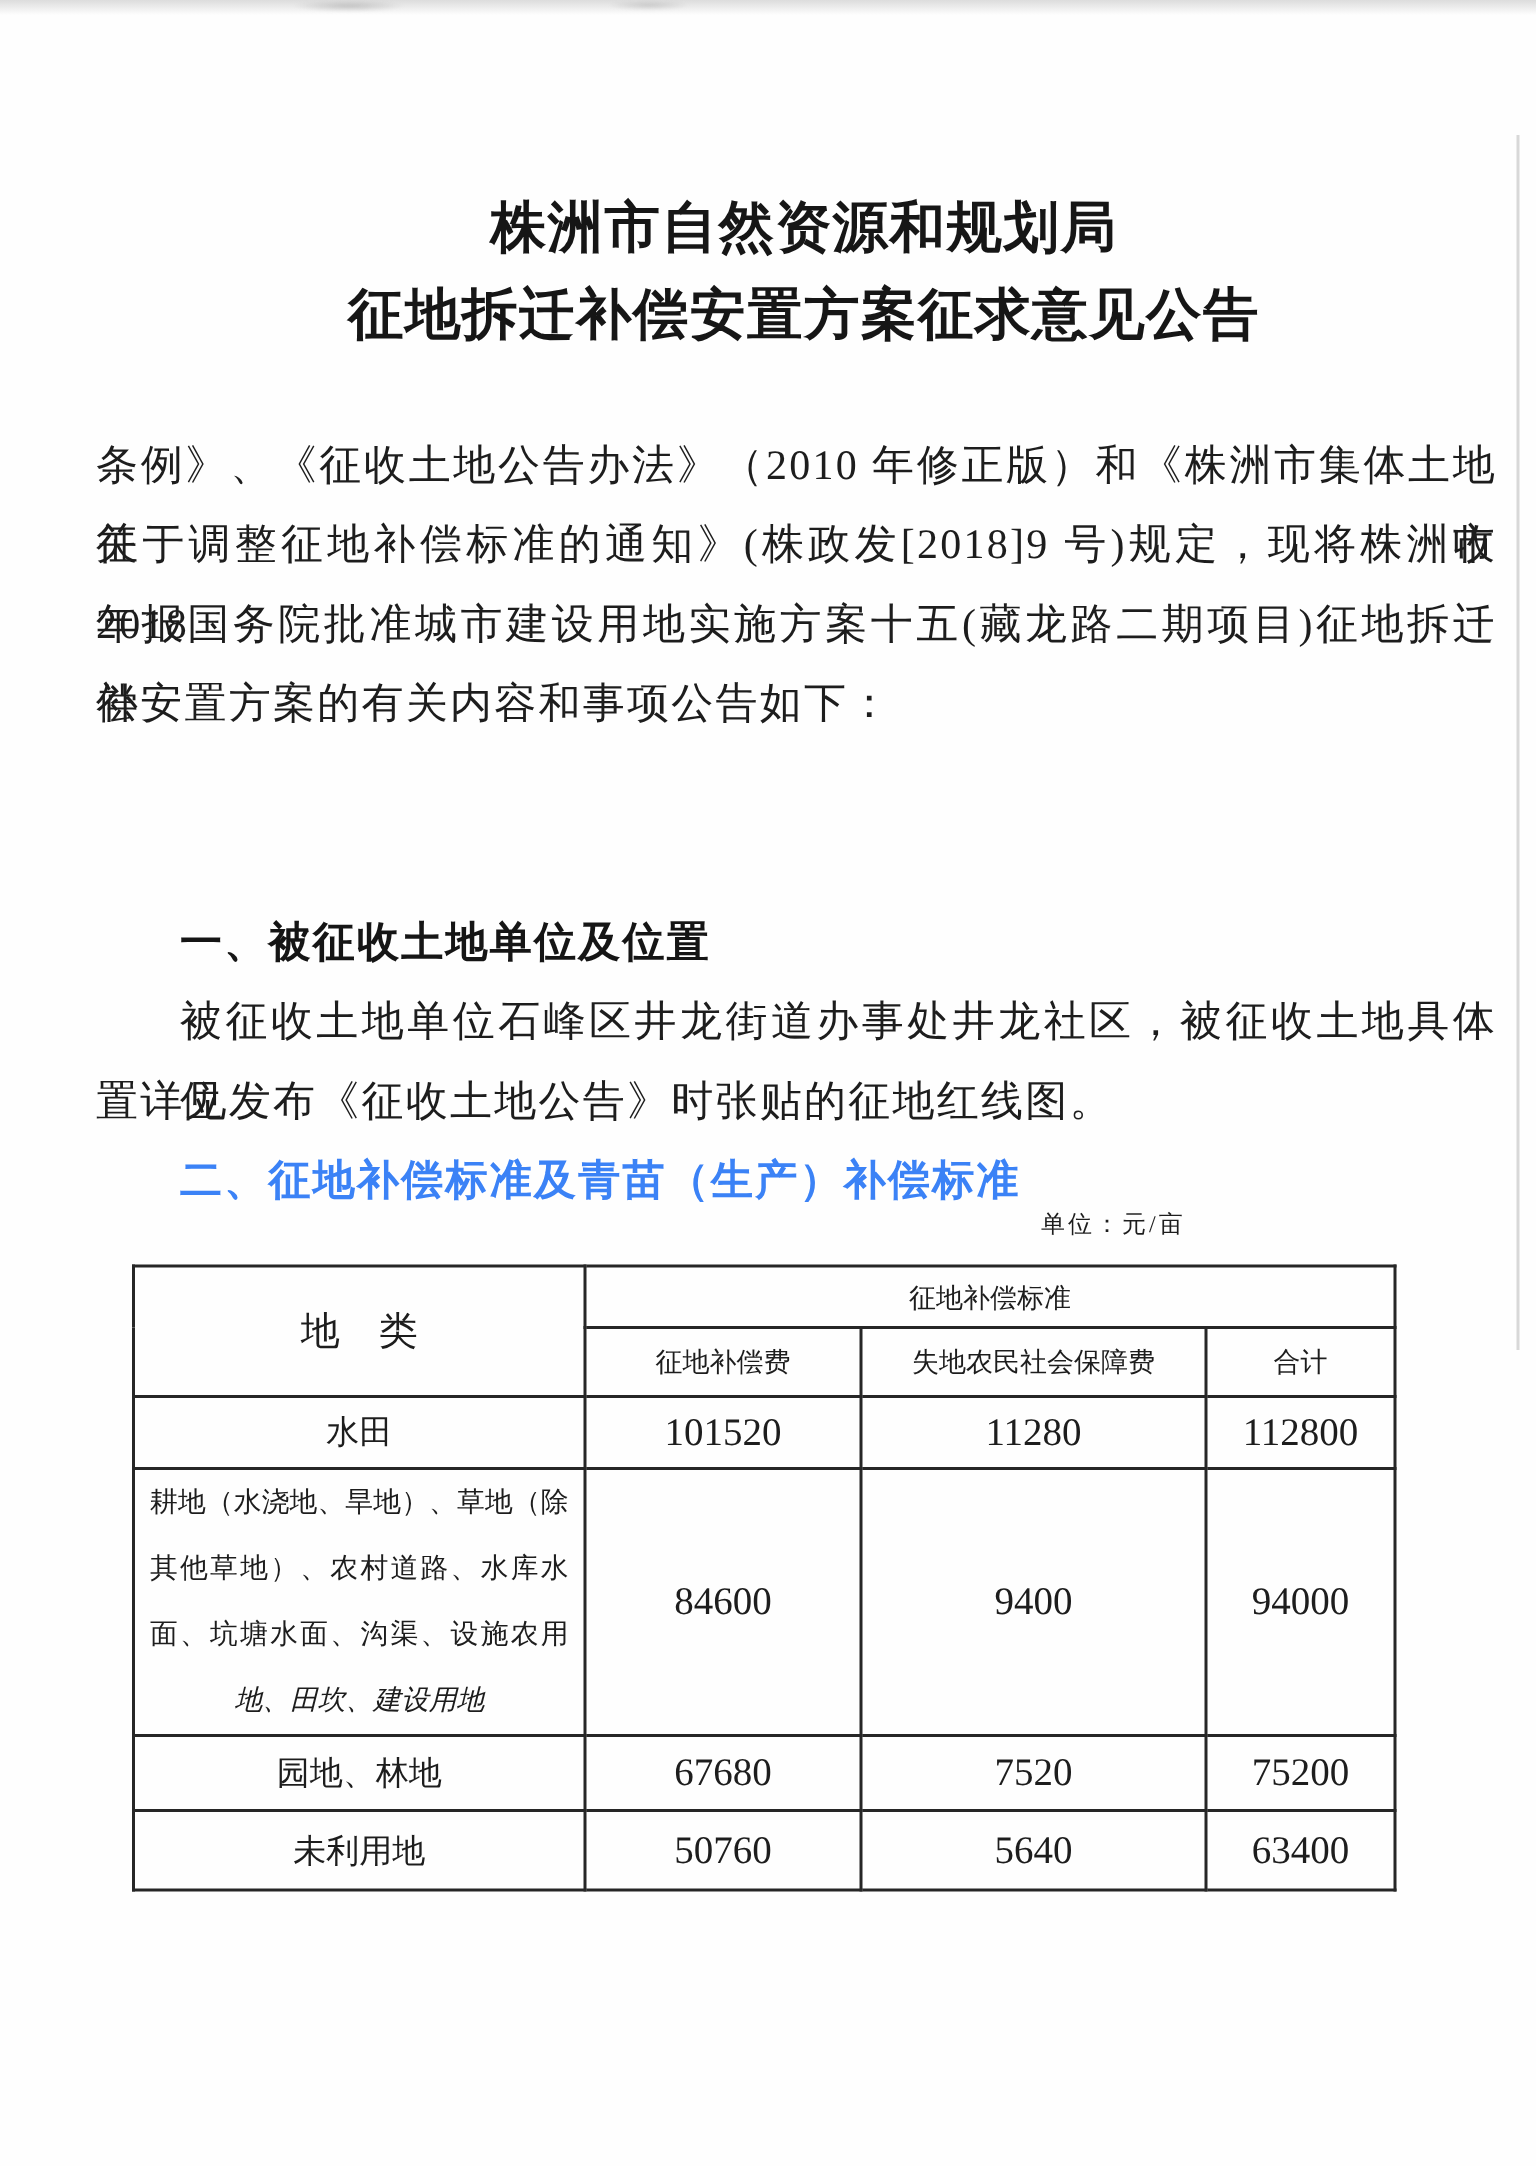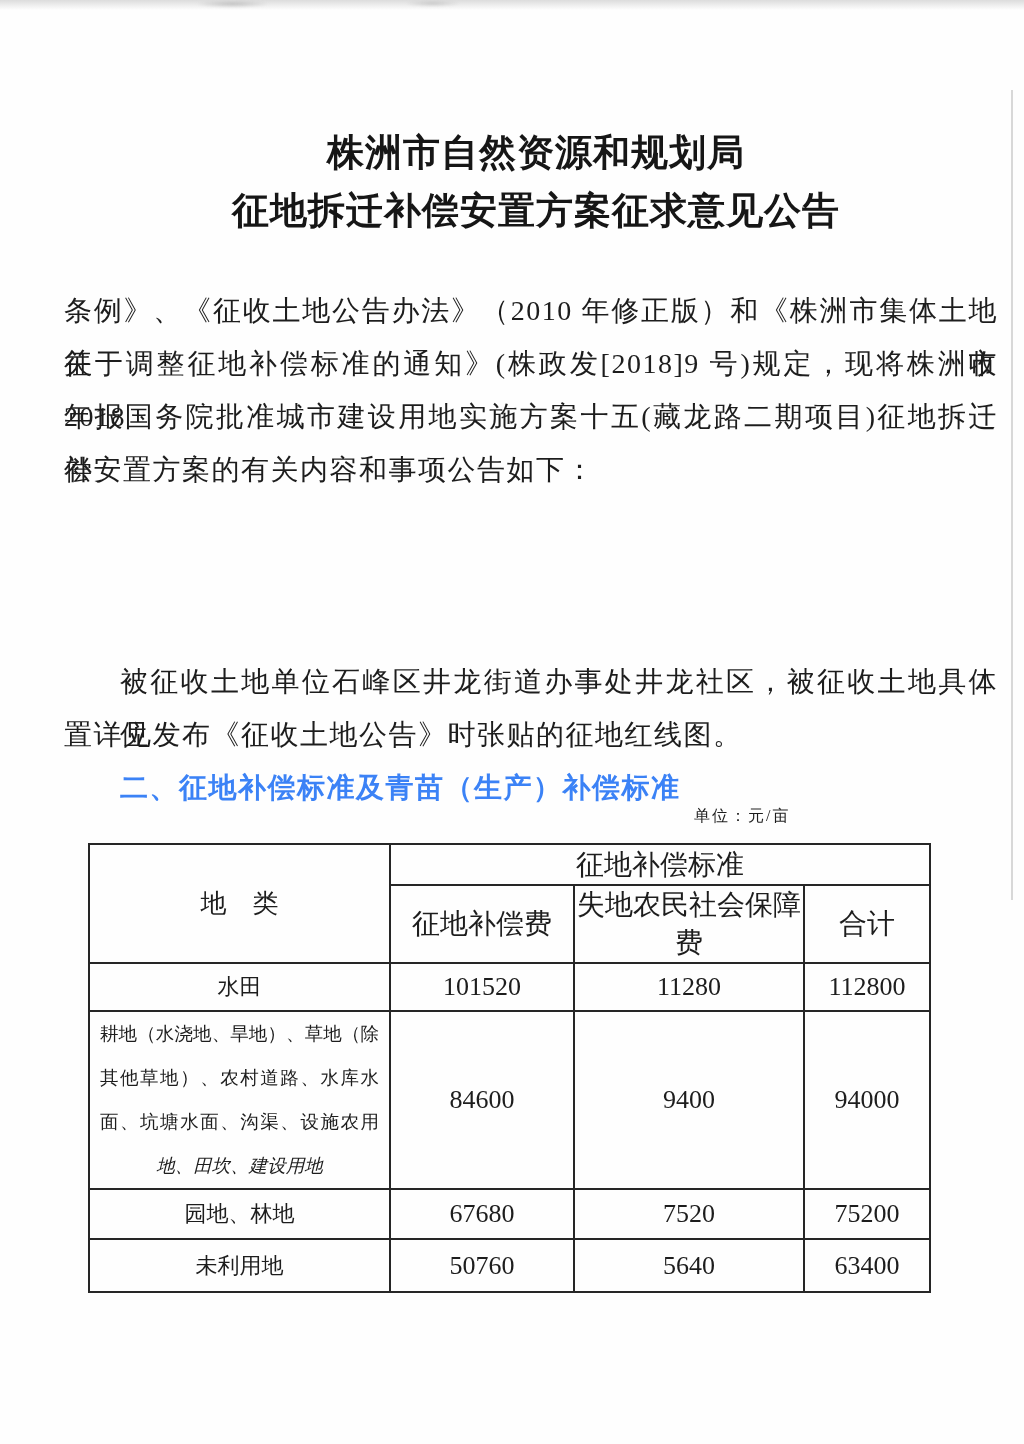--- a/index.html
+++ b/index.html
@@ -55,21 +55,21 @@
   
   .tbl{
     position:absolute;top:843px;left:88px;
     border-collapse:collapse;table-layout:fixed;width:841px;
   }
   .tbl td{
     border:2px solid #262626;
     text-align:center;vertical-align:middle;
     padding:0;overflow:hidden;
   }
-  .hdr{font-size:28px;}
+  .hdr{font-size:18px;}
   .corner{font-size:26px;}
   .land{font-size:22px;}
   .num{font-size:26px;font-family:"Liberation Serif","DejaVu Serif",serif;}
   .land-long{padding:0 10px !important;}
   .ll-line{
     font-size:18.5px;height:44px;line-height:44px;
     text-align:justify;text-align-last:justify;
   }
   .ll-last{text-align:center;text-align-last:center;font-style:italic;}
 </style>
@@ -88,20 +88,23 @@
     <div>征地拆迁补偿安置方案征求意见公告</div>
   </div>
 
   <div class="textblock p1">
     <div class="line stretch">条例》、《征收土地公告办法》（2010 年修正版）和《株洲市集体土地征收</div>
     <div class="line stretch">关于调整征地补偿标准的通知》(株政发[2018]9 号)规定，现将株洲市 2018</div>
     <div class="line stretch">年报国务院批准城市建设用地实施方案十五(藏龙路二期项目)征地拆迁补</div>
     <div class="line">偿安置方案的有关内容和事项公告如下：</div>
   </div>
 
+  <div class="textblock h1pos">
+    <div class="line indent">一、被征收土地单位及位置</div>
+  </div>
 
   <div class="textblock p2">
     <div class="line stretch indent">被征收土地单位石峰区井龙街道办事处井龙社区，被征收土地具体位</div>
     <div class="line">置详见发布《征收土地公告》时张贴的征地红线图。</div>
   </div>
 
   <div class="textblock h2pos">
     <div class="line indent">二、征地补偿标准及青苗（生产）补偿标准</div>
   </div>
 

